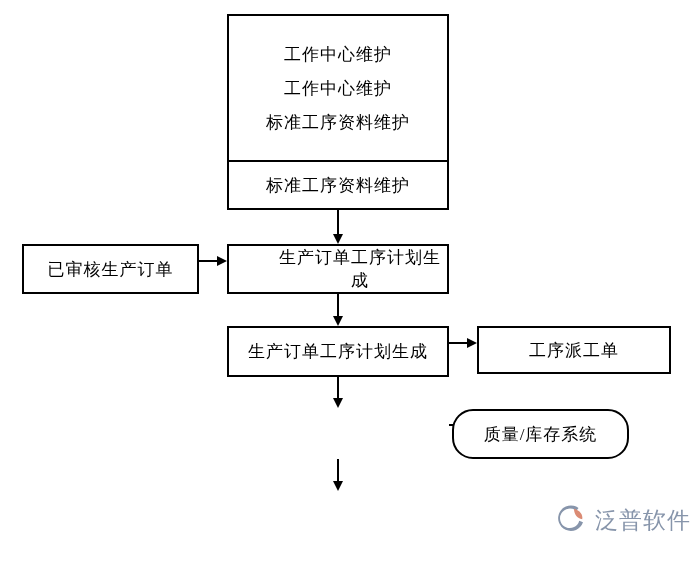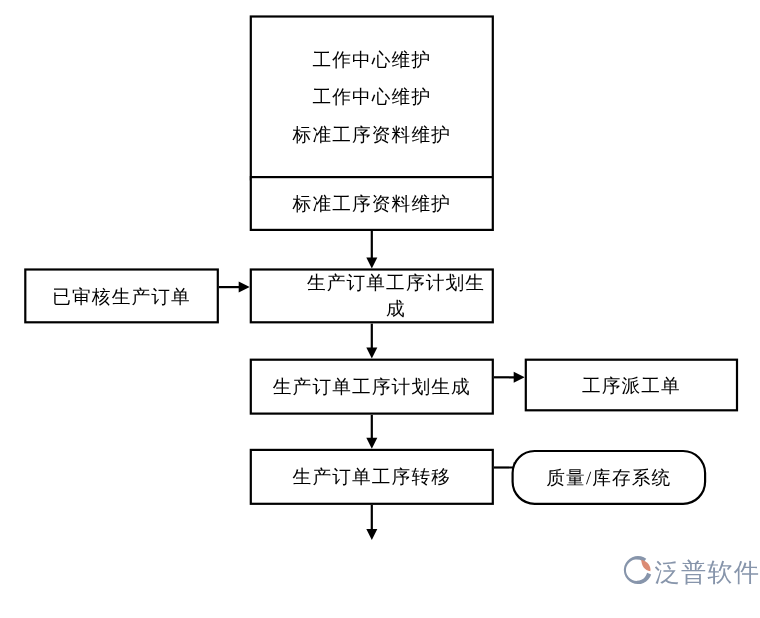--- a/index.html
+++ b/index.html
@@ -28,21 +28,21 @@
   .node .multiline span { display: block; }
 
   
   #node-master    { left: 227px; top: 14px;  width: 222px; height: 150px; }
   #node-routing   { left: 227px; top: 160px; width: 222px; height: 50px; }
   #node-approved  { left: 22px;  top: 244px; width: 177px; height: 50px; font-family: Liberation Mono, monospace; }
   #node-plangen   { left: 227px; top: 244px; width: 222px; height: 50px; padding-left: 44px; }
   #node-planmaint { left: 227px; top: 326px; width: 222px; height: 51px; }
   #node-dispatch  { left: 477px; top: 326px; width: 194px; height: 48px; }
   #node-transfer  { left: 227px; top: 408px; width: 222px; height: 51px; }
-  #node-quality   { left: 465px; top: 409px; width: 177px; height: 50px; border-radius: 21px; }
+  #node-quality   { left: 452px; top: 409px; width: 177px; height: 50px; border-radius: 21px; }
   #node-report    { left: 227px; top: 491px; width: 222px; height: 51px; }
 
   .arrow-layer {
     position: absolute;
     left: 0; top: 0;
     width: 691px; height: 562px;
     pointer-events: none;
   }
   .arrow-layer line { stroke: #000000; stroke-width: 2; }
   .arrow-layer polygon { fill: #000000; }
@@ -51,21 +51,21 @@
   .watermark {
     position: absolute;
     left: 556px;
     top: 505px;
     width: 135px;
     text-align: center;
   }
   .wm-row {
     display: flex;
     align-items: center;
-    justify-content: flex-end;
+    justify-content: space-between;
   }
   .wm-icon { width: 30px; height: 30px; flex: 0 0 auto; }
   .wm-brand {
     font-family: "Liberation Sans", "DejaVu Sans", sans-serif;
     font-size: 23px;
     color: #8795ab;
     letter-spacing: 1px;
     white-space: nowrap;
     line-height: 30px;
   }
@@ -142,23 +142,20 @@
   </div>
 
   <div class="node" id="node-planmaint">
     <span>生产订单工序计划生成</span>
   </div>
 
   <div class="node" id="node-dispatch">
     <span>工序派工单</span>
   </div>
 
-  <div class="node" id="node-transfer">
-    <span>生产订单工序转移</span>
-  </div>
 
   <div class="node" id="node-quality">
     <span>质量/库存系统</span>
   </div>
 
 
   <div class="watermark">
     <div class="wm-row">
       <svg class="wm-icon" viewBox="0 0 40 40">
         <path d="M30,4 A17,17 0 1 0 36,23 L31,21 A13,13 0 1 1 27,8 Z" fill="#8795ab"></path>

